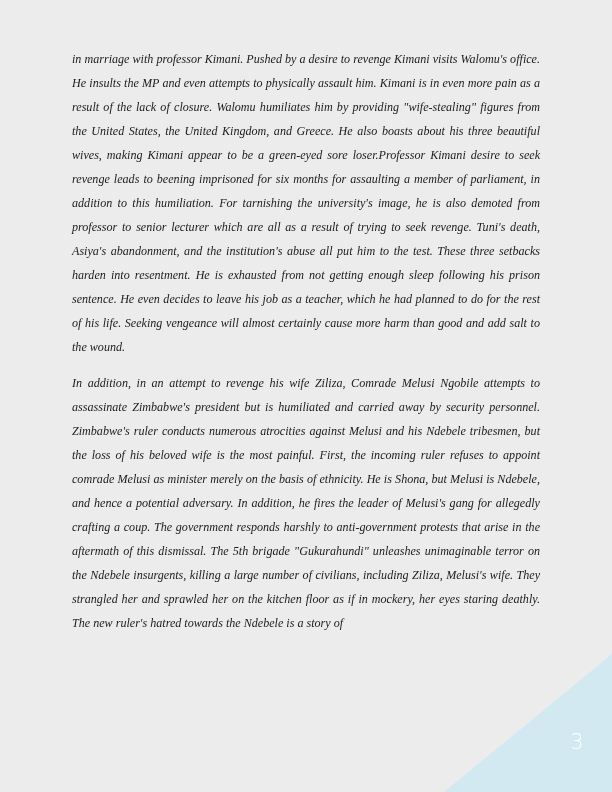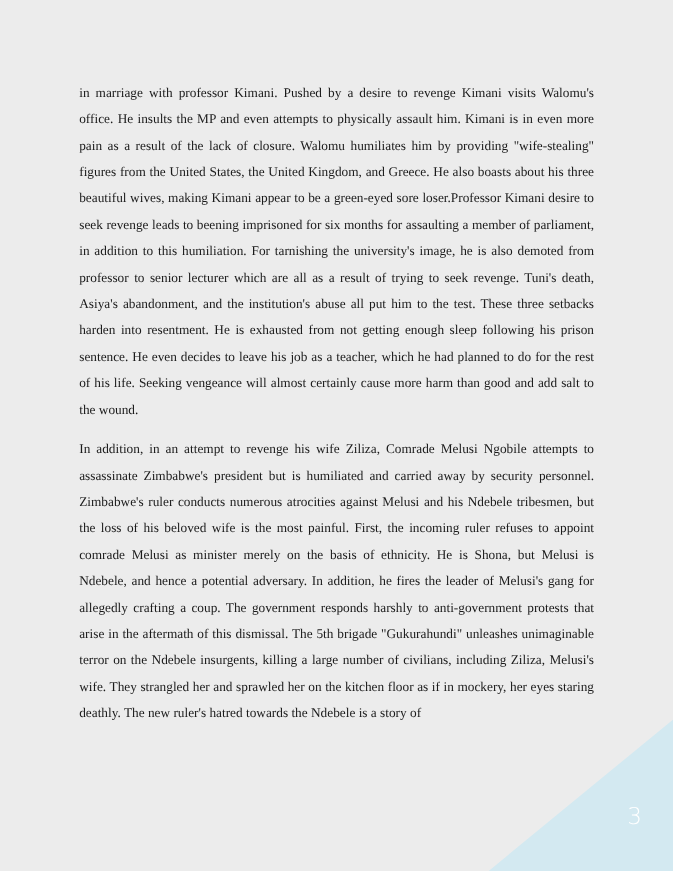--- a/index.html
+++ b/index.html
@@ -17,22 +17,23 @@
     }
     .page {
       position: absolute;
       left: 0; top: 0;
       width: 612px; height: 792px;
       background: #ececec;
     }
     .content {
       position: absolute;
       left: 72px;
-      top: 72px;
+      top: 47px;
       width: 468px;
+      font-style: italic;
     }
     .para {
       margin: 0 0 12px 0;
       font-size: 12.1px;
       line-height: 24px;
       text-align: justify;
       text-justify: inter-word;
     }
     .corner {
       position: absolute;

